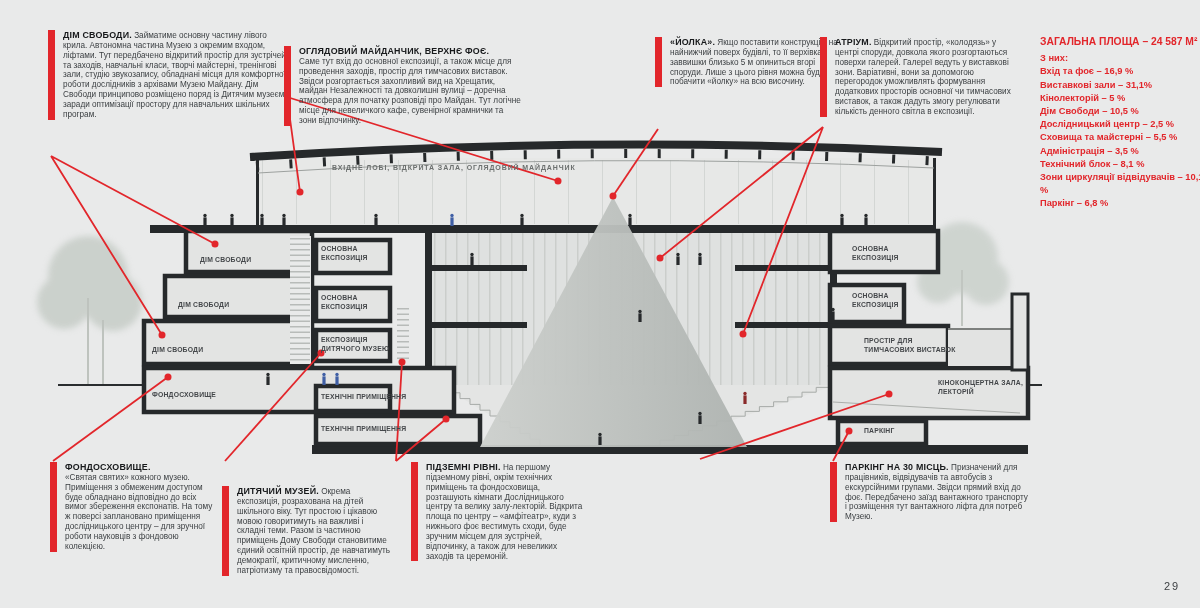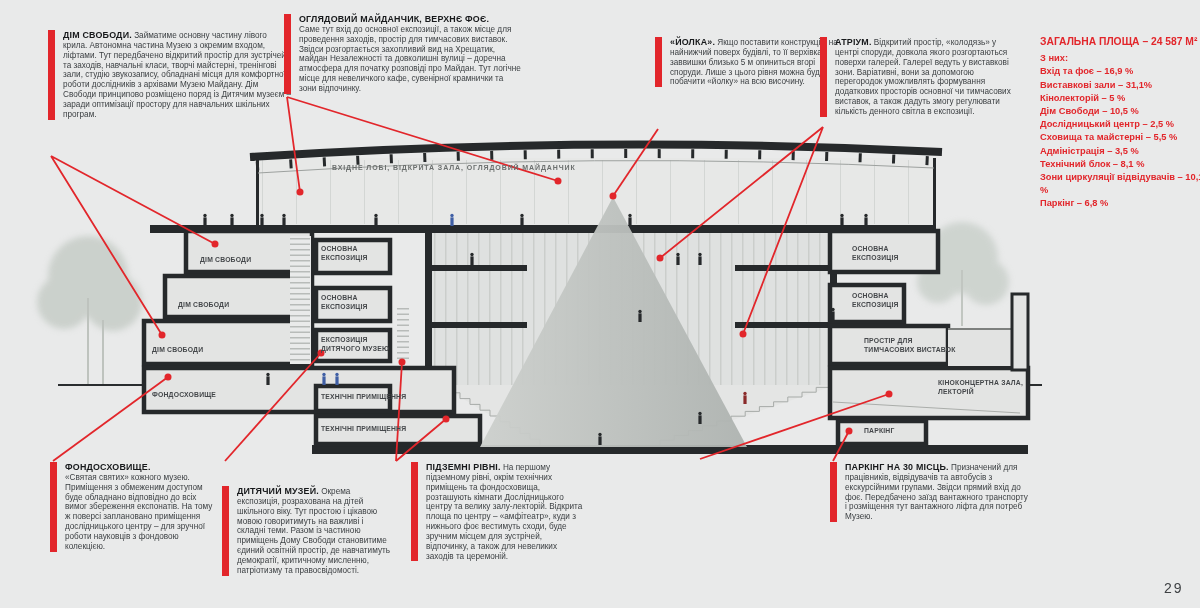--- a/index.html
+++ b/index.html
@@ -11,21 +11,21 @@
   .callout .bar{flex:0 0 7px;width:7px;background:var(--red);}
   .callout .txt{padding-left:8px;font-size:8.2px;line-height:1.2;color:#3b3f42;}
   .callout .txt b{font-size:8.9px;color:#17191b;letter-spacing:.2px;}
   .rl{position:absolute;font-size:6.8px;font-weight:bold;color:#44474a;line-height:1.3;letter-spacing:.2px;}
   .nowrap{white-space:nowrap;}
   .lobby{position:absolute;left:332px;top:164px;font-size:7px;font-weight:bold;color:#6b6f6e;letter-spacing:.9px;}
   .sum{position:absolute;left:1040px;top:36px;width:164px;color:var(--red);font-weight:bold;}
   .sum .t{font-size:10.3px;line-height:1.22;margin-bottom:3px;}
   .sum .s{font-size:9.3px;line-height:1.5;}
   .sum .i{font-size:9.3px;line-height:1.42;}
-  .pagenum{position:absolute;left:1164px;top:580px;font-size:14px;color:#3e4144;letter-spacing:2px;}
+  .pagenum{position:absolute;left:1164px;top:580px;font-size:11px;color:#3e4144;letter-spacing:2px;}
 </style>
 </head>
 <body>
 
 <div id="page">
 
   <svg id="drawing" width="1200" height="608" viewBox="0 0 1200 608">
     <defs>
       <linearGradient id="coneGrad" x1="0" y1="0" x2="1" y2="0">
         <stop offset="0" stop-color="#cdd0cd"></stop>
@@ -244,21 +244,21 @@
   <div class="rl" style="left:864px;top:337px;width:92px">ПРОСТІР ДЛЯ ТИМЧАСОВИХ ВИСТАВОК</div>
   <div class="rl" style="left:938px;top:379px;width:92px">КІНОКОНЦЕРТНА ЗАЛА, ЛЕКТОРІЙ</div>
   <div class="rl nowrap" style="left:864px;top:427px">ПАРКІНГ</div>
 
   <div class="callout" style="left:48px;top:30px;width:244px">
     <div class="bar"></div>
     <div class="txt"><b>ДІМ СВОБОДИ.</b>
       <span>Займатиме основну частину лівого крила. Автономна частина Музею з окремим входом, ліфтами. Тут передбачено відкритий простір для зустрічей та заходів, навчальні класи, творчі майстерні, тренінгові зали, студію звукозапису, обладнані місця для комфортної роботи дослідників з архівами Музею Майдану. Дім Свободи принципово розміщено поряд із Дитячим музеєм – заради оптимізації простору для навчальних шкільних програм.</span></div>
   </div>
 
-  <div class="callout" style="left:284px;top:14px;width:237px">
+  <div class="callout" style="left:284px;top:46px;width:237px">
     <div class="bar"></div>
     <div class="txt"><b>ОГЛЯДОВИЙ МАЙДАНЧИК, ВЕРХНЄ ФОЄ.</b><br>
       <span>Саме тут вхід до основної експозиції, а також місце для проведення заходів, простір для тимчасових виставок. Звідси розгортається захопливий вид на Хрещатик, майдан Незалежності та довколишні вулиці – доречна атмосфера для початку розповіді про Майдан. Тут логічне місце для невеличкого кафе, сувенірної крамнички та зони відпочинку.</span></div>
   </div>
 
   <div class="callout" style="left:655px;top:37px;width:194px">
     <div class="bar"></div>
     <div class="txt"><b>«ЙОЛКА».</b>
       <span>Якщо поставити конструкцію на найнижчий поверх будівлі, то її верхівка заввишки близько 5 м опиниться вгорі споруди. Лише з цього рівня можна буде побачити «йолку» на всю височину.</span></div>
   </div>

